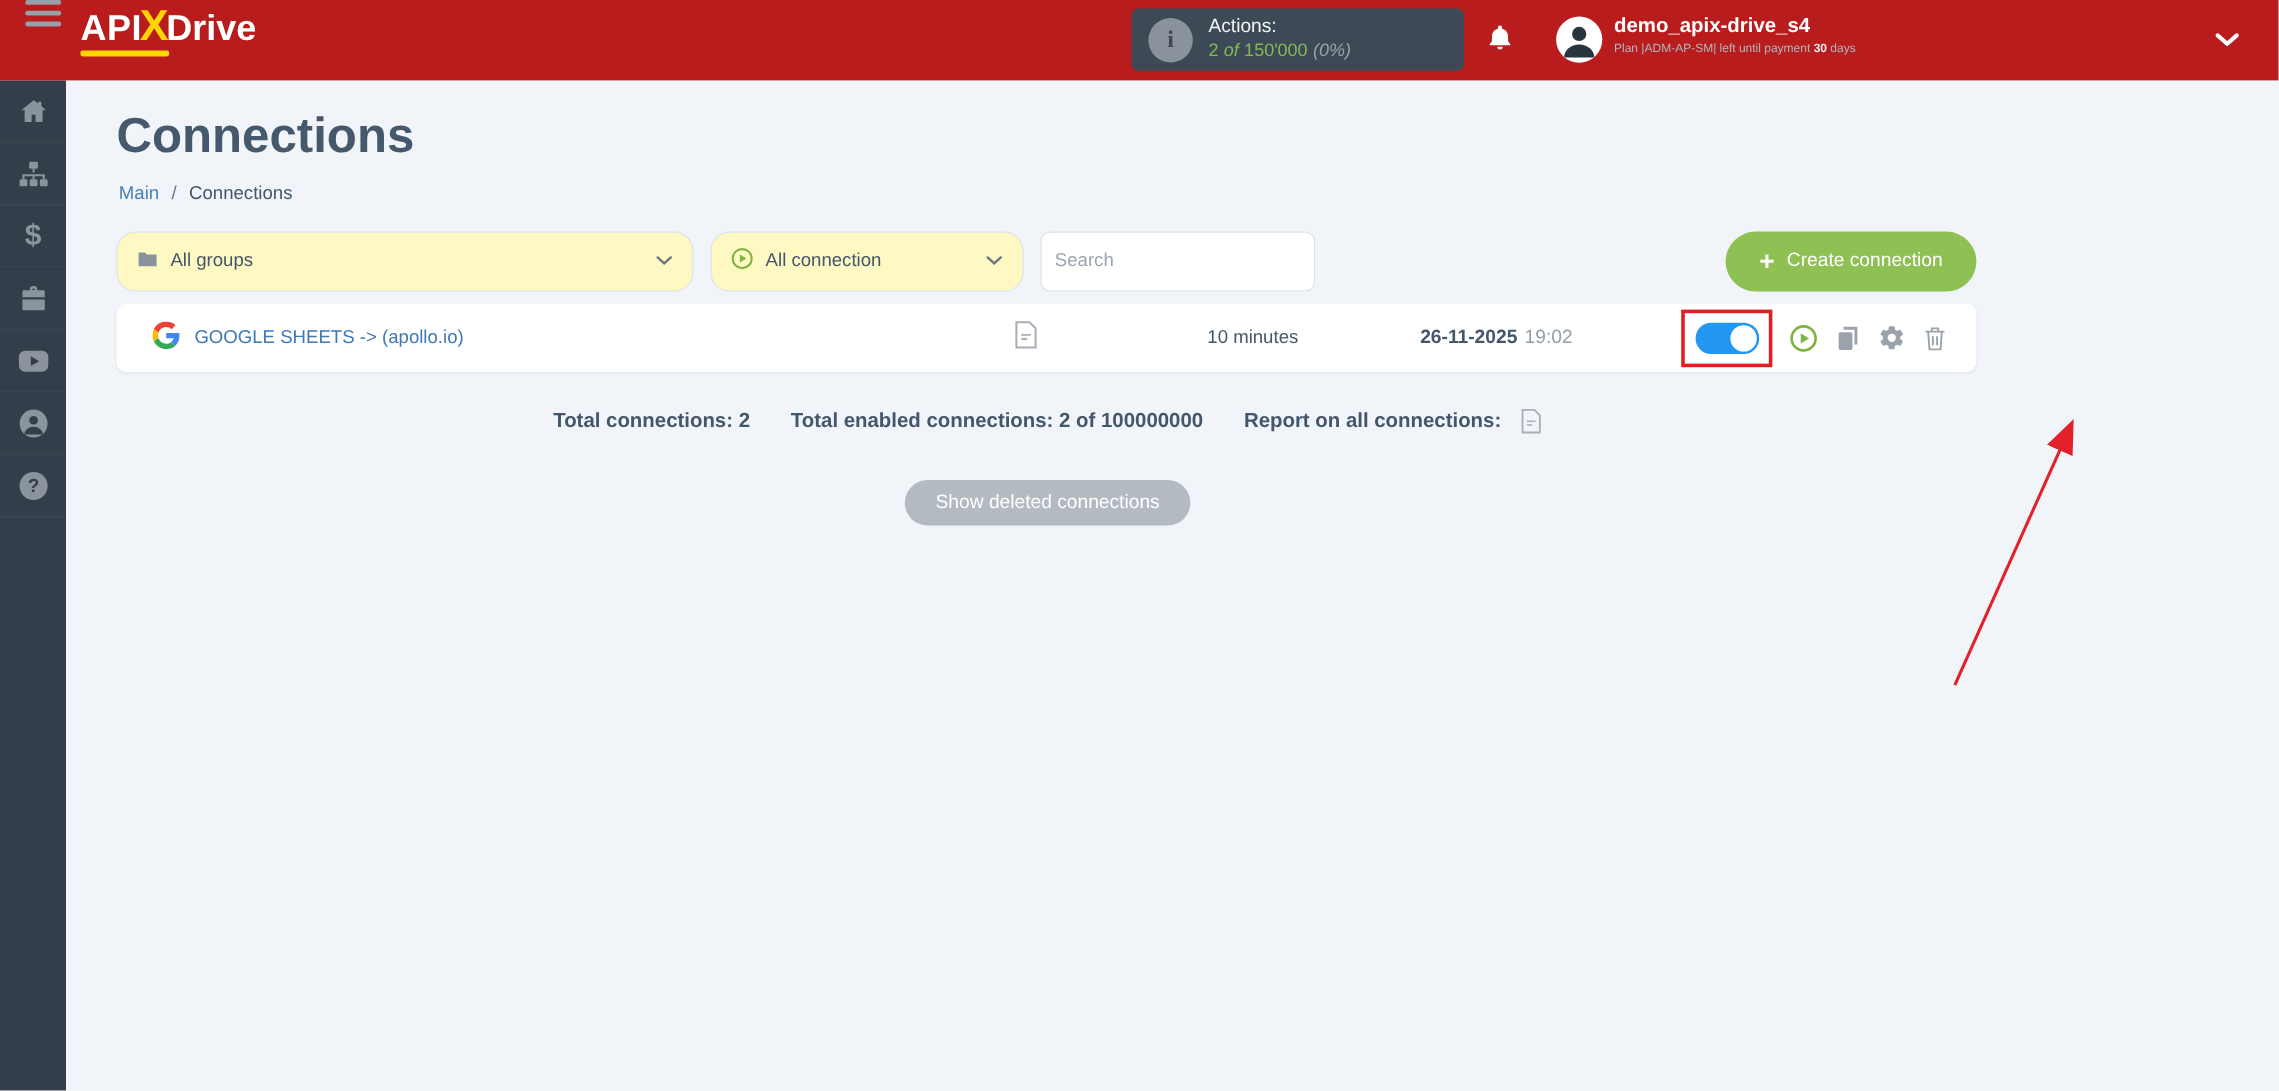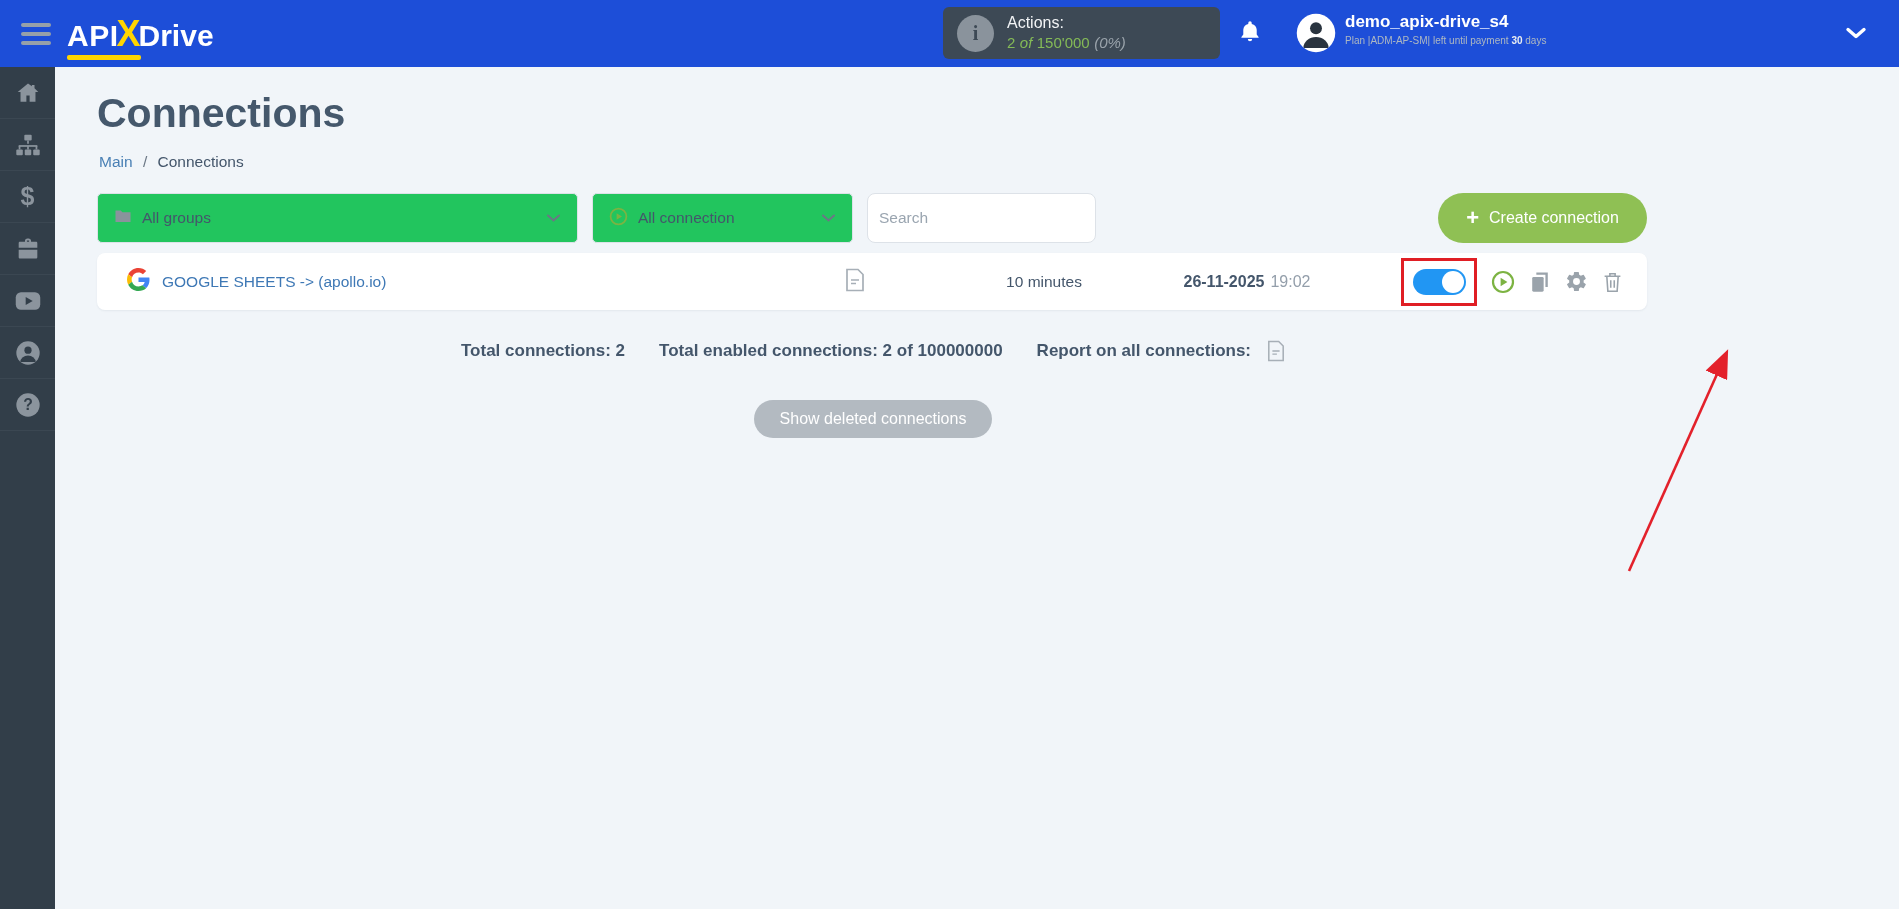--- a/index.html
+++ b/index.html
@@ -1,20 +1,20 @@
 <!DOCTYPE html>
 <html><head>
 <meta charset="utf-8">
 <style>
   * { margin:0; padding:0; box-sizing:border-box; }
   body { font-family:"Liberation Sans", sans-serif; background:#f1f5f9; }
   .app { position:relative; width:1899px; height:909px; overflow:hidden; background:#f1f5f9; }
 
   
-  .topbar { position:absolute; top:0; left:0; width:1899px; height:67px; background:#1d4ed8; display:flex; align-items:center; z-index:5; }
+  .topbar { position:absolute; top:0; left:0; width:1899px; height:67px; background:#b91c1c; display:flex; align-items:flex-start; z-index:5; }
   .burger { width:30px; height:22px; margin-left:21px; display:flex; flex-direction:column; justify-content:space-between; cursor:pointer; }
   .burger span { display:block; height:4px; border-radius:2px; background:#96a0a9; }
   .logo { margin-left:16px; position:relative; display:flex; align-items:baseline; cursor:pointer; }
   .logo .lg-api { color:#fff; font-size:30px; font-weight:bold; letter-spacing:.5px; }
   .logo .lg-x { color:#ffd500; font-size:36px; font-weight:bold; margin:0 -2px; }
   .logo .lg-drive { color:#fff; font-size:30px; font-weight:bold; }
   .logo::after { content:""; position:absolute; left:0; bottom:-5px; width:74px; height:5px; background:#ffd500; border-radius:2px; }
 
   .actions-box { position:absolute; left:943px; top:7px; width:277px; height:52px; background:#3d4955; border-radius:6px; display:flex; align-items:center; padding:0 14px; }
   .info-circle { width:37px; height:37px; border-radius:50%; background:#8a939c; color:#3d4955; display:flex; align-items:center; justify-content:center; font-weight:bold; font-size:20px; font-family:"Liberation Serif", serif; flex:0 0 auto; }
@@ -40,21 +40,21 @@
 
   
   .content { position:absolute; top:57px; left:55px; width:1636px; height:842px; }
   .page-title { margin:33px 0 0 42px; font-size:41px; font-weight:600; color:#45586c; }
   .breadcrumb { margin:16px 0 0 44px; font-size:15.5px; }
   .breadcrumb .bc-link { color:#4a80b5; text-decoration:none; cursor:pointer; }
   .breadcrumb .bc-sep { color:#6b7785; margin:0 6px; }
   .breadcrumb .bc-cur { color:#44566b; }
 
   .filters { margin:22px 44px 0 42px; display:flex; align-items:center; gap:14px; }
-  .select { height:50px; background:#22c55e; border:1px solid #dde2e8; border-radius:5px; display:flex; align-items:center; padding:0 16px; color:#44566b; font-size:15.5px; cursor:pointer; }
+  .select { height:50px; background:#fef9c3; border:1px solid #dde2e8; border-radius:16px; display:flex; align-items:center; padding:0 16px; color:#44566b; font-size:15.5px; cursor:pointer; }
   .select .sel-label { margin-left:10px; }
   .select .sel-caret { margin-left:auto; }
   .sel-groups { width:481px; }
   .sel-conn { width:261px; }
   .search-box { width:229px; height:50px; background:#fff; border:1px solid #dde2e8; border-radius:8px; padding:0 11px; font-size:15.5px; color:#44566b; outline:none; }
   .search-box::placeholder { color:#9aa5b0; }
   .create-btn { margin-left:auto; height:50px; width:209px; background:#8fc054; border:none; border-radius:25px; color:#fff; font-size:16px; font-family:inherit; display:flex; align-items:center; justify-content:center; gap:10px; cursor:pointer; }
   .create-btn .plus { font-size:22px; font-weight:bold; line-height:1; }
 
   .grid-cols { display:flex; align-items:center; }

